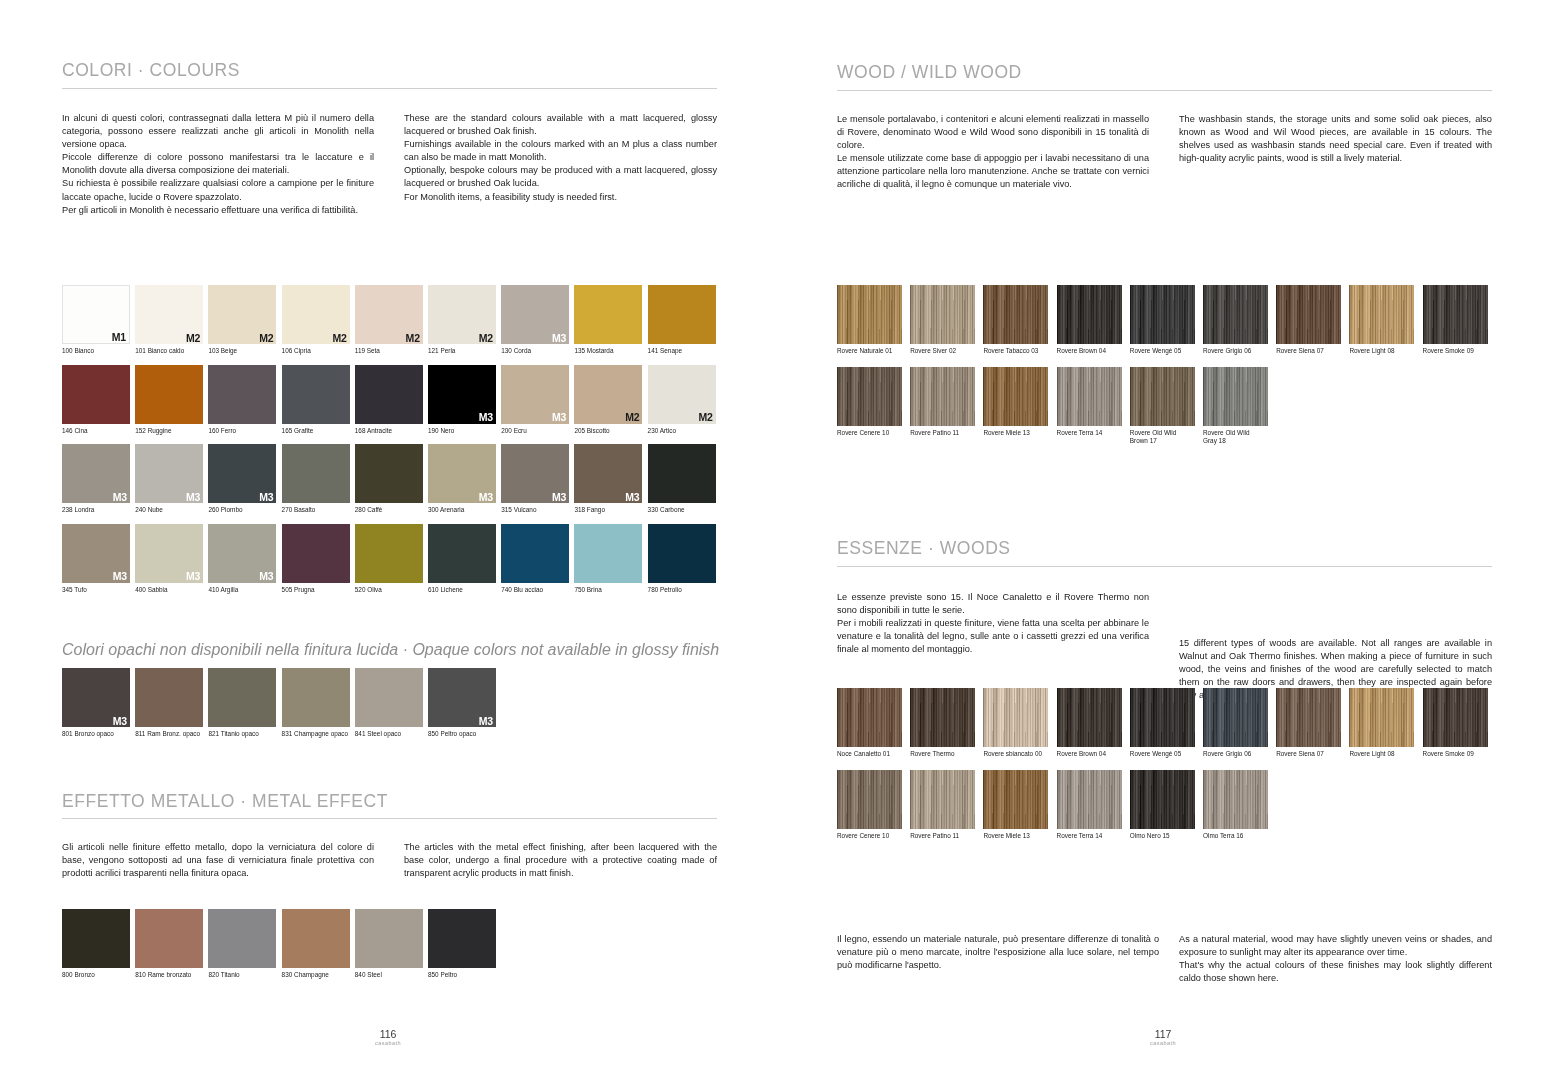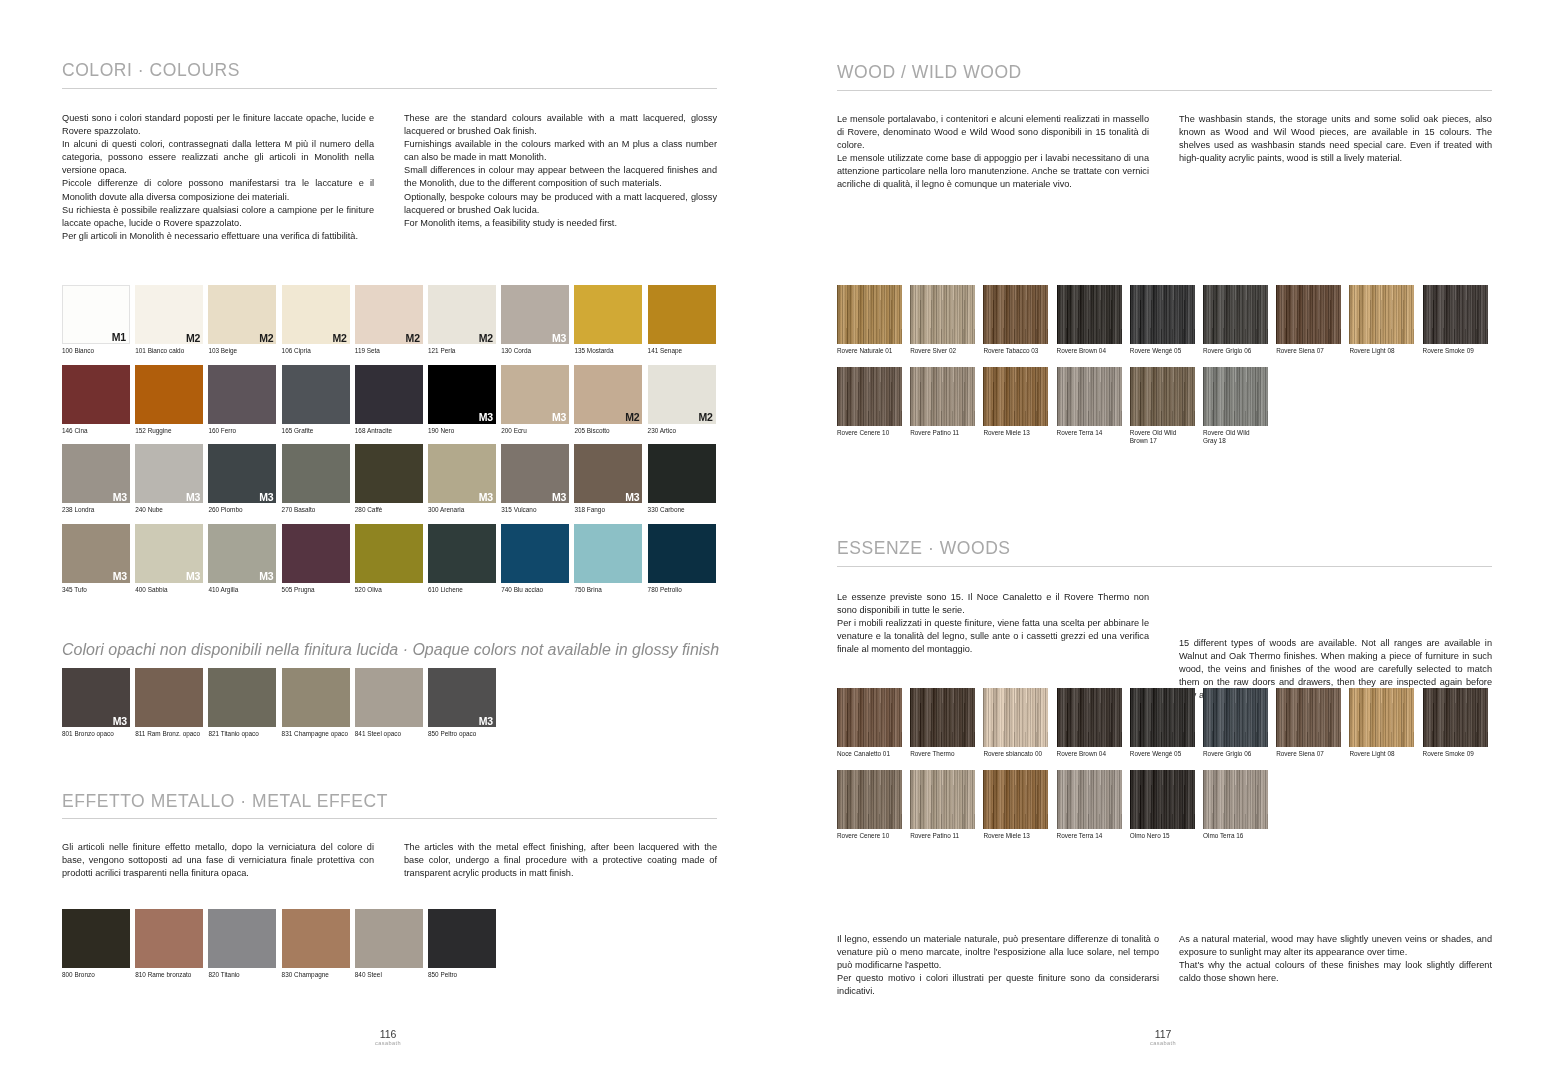--- a/index.html
+++ b/index.html
@@ -80,30 +80,28 @@
 </style>
 </head>
 <body>
 
 <div class="page page-left">
 
   <div class="section-title" style="left:62px;top:60px;">COLORI · COLOURS</div>
   <div class="section-rule" style="left:62px;top:88px;width:655px;"></div>
 
   <div class="col-text" style="left:62px;top:112px;width:312px;">
-      <p>Questi sono i colori standard poposti per le finiture laccate opache, lucide e Rovere spazzolato.</p>
       <p>In alcuni di questi colori, contrassegnati dalla lettera M più il numero della categoria, possono essere realizzati anche gli articoli in Monolith nella versione opaca.</p>
       <p>Piccole differenze di colore possono manifestarsi tra le laccature e il Monolith dovute alla diversa composizione dei materiali.</p>
       <p>Su richiesta è possibile realizzare qualsiasi colore a campione per le finiture laccate opache, lucide o Rovere spazzolato.</p>
       <p>Per gli articoli in Monolith è necessario effettuare una verifica di fattibilità.</p>
     </div>
   <div class="col-text" style="left:404px;top:112px;width:313px;">
       <p>These are the standard colours available with a matt lacquered, glossy lacquered or brushed Oak finish.</p>
       <p>Furnishings available in the colours marked with an M plus a class number can also be made in matt Monolith.</p>
-      <p>Small differences in colour may appear between the lacquered finishes and the Monolith, due to the different composition of such materials.</p>
       <p>Optionally, bespoke colours may be produced with a matt lacquered, glossy lacquered or brushed Oak lucida.</p>
       <p>For Monolith items, a feasibility study is needed first.</p>
     </div>
 
   <div class="swatch-grid" id="colour-grid" style="left:62px;top:285px;">
       <div class="sw" style="left: 0px; top: 0px; width: 68px; height: 59px;">
         <div class="chip" style="background: rgb(253, 253, 251); border: 1px solid rgb(226, 226, 226);">
           <span class="mcode" style="color: rgb(27, 27, 27);">M1</span>
         </div>
         <span class="lbl">100 Bianco</span>
@@ -659,21 +657,20 @@
             <div class="grain"></div>
             <div class="grain2"></div>
           </div>
         </div>
         <span class="lbl wrap">Olmo Terra 16</span>
       </div>
     </div>
 
   <div class="col-text" style="left:62px;top:933px;width:322px;">
       <p>Il legno, essendo un materiale naturale, può presentare differenze di tonalità o venature più o meno marcate, inoltre l'esposizione alla luce solare, nel tempo può modificarne l'aspetto.</p>
-      <p>Per questo motivo i colori illustrati per queste finiture sono da considerarsi indicativi.</p>
     </div>
   <div class="col-text" style="left:404px;top:933px;width:313px;">
       <p>As a natural material, wood may have slightly uneven veins or shades, and exposure to sunlight may alter its appearance over time.</p>
       <p>That's why the actual colours of these finishes may look slightly different caldo those shown here.</p>
     </div>
 
   <div class="folio" style="left:343px;top:1028px;">
     <div class="num">117</div>
     <div class="brand">casabath</div>
   </div>

